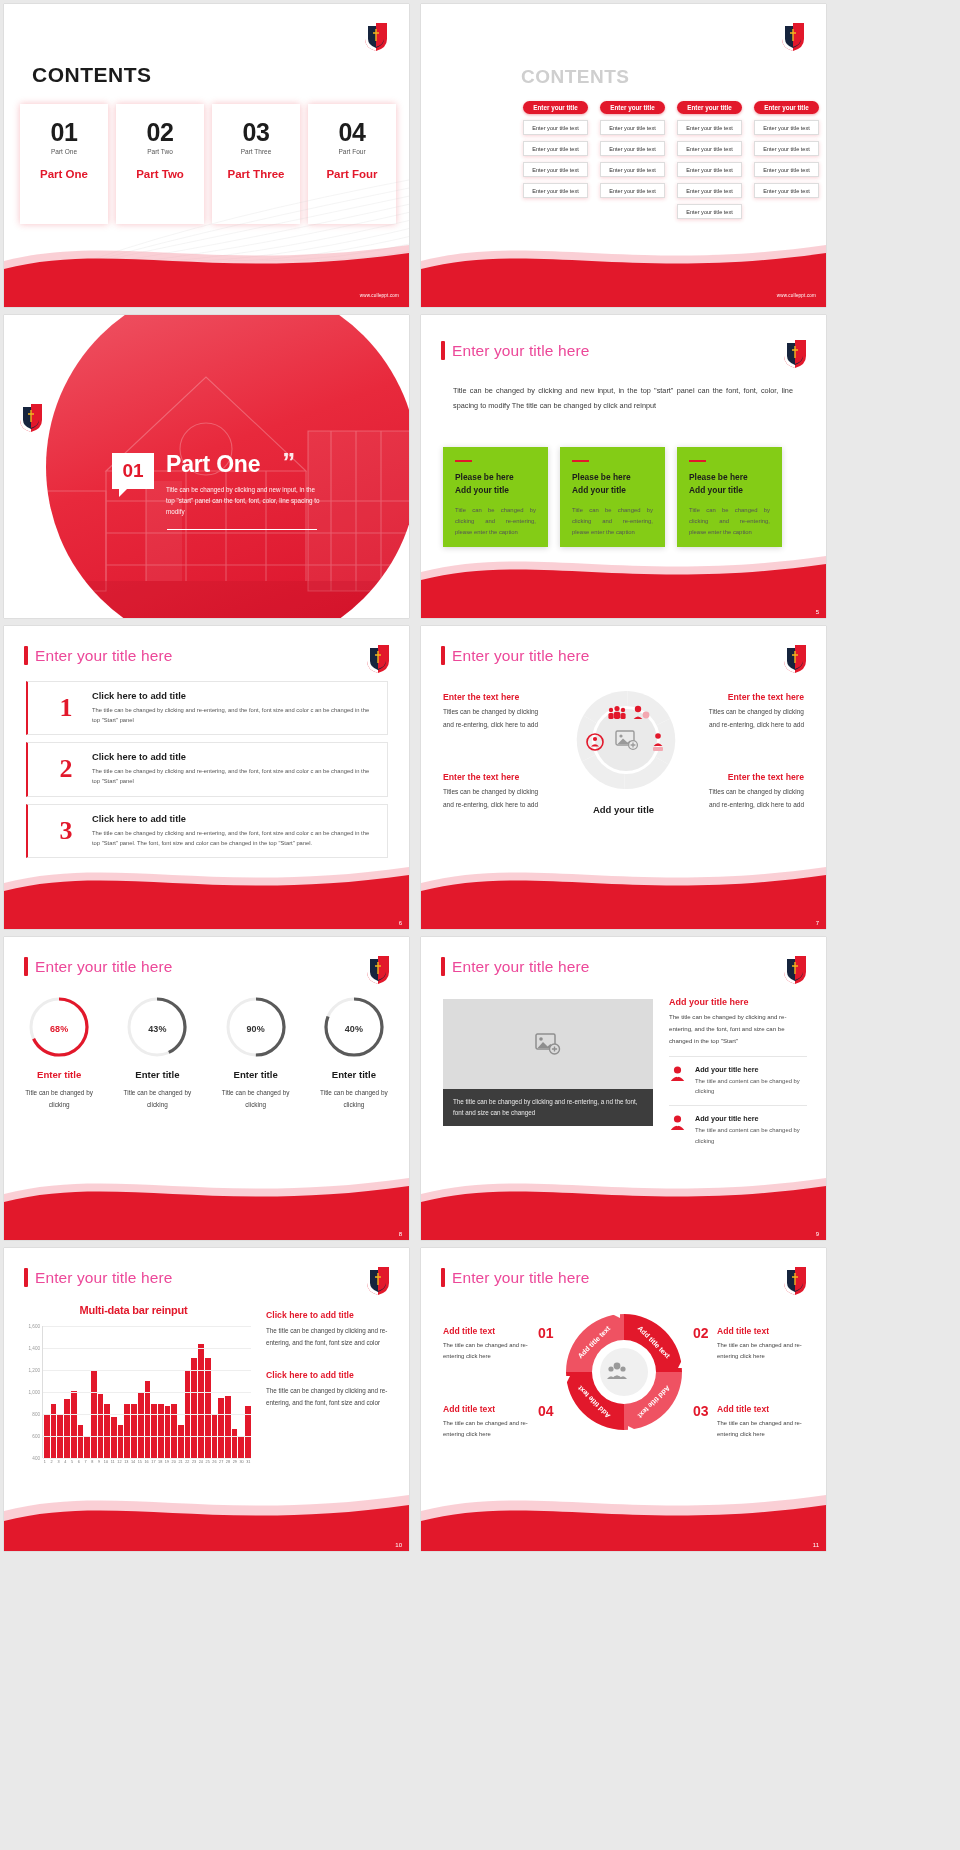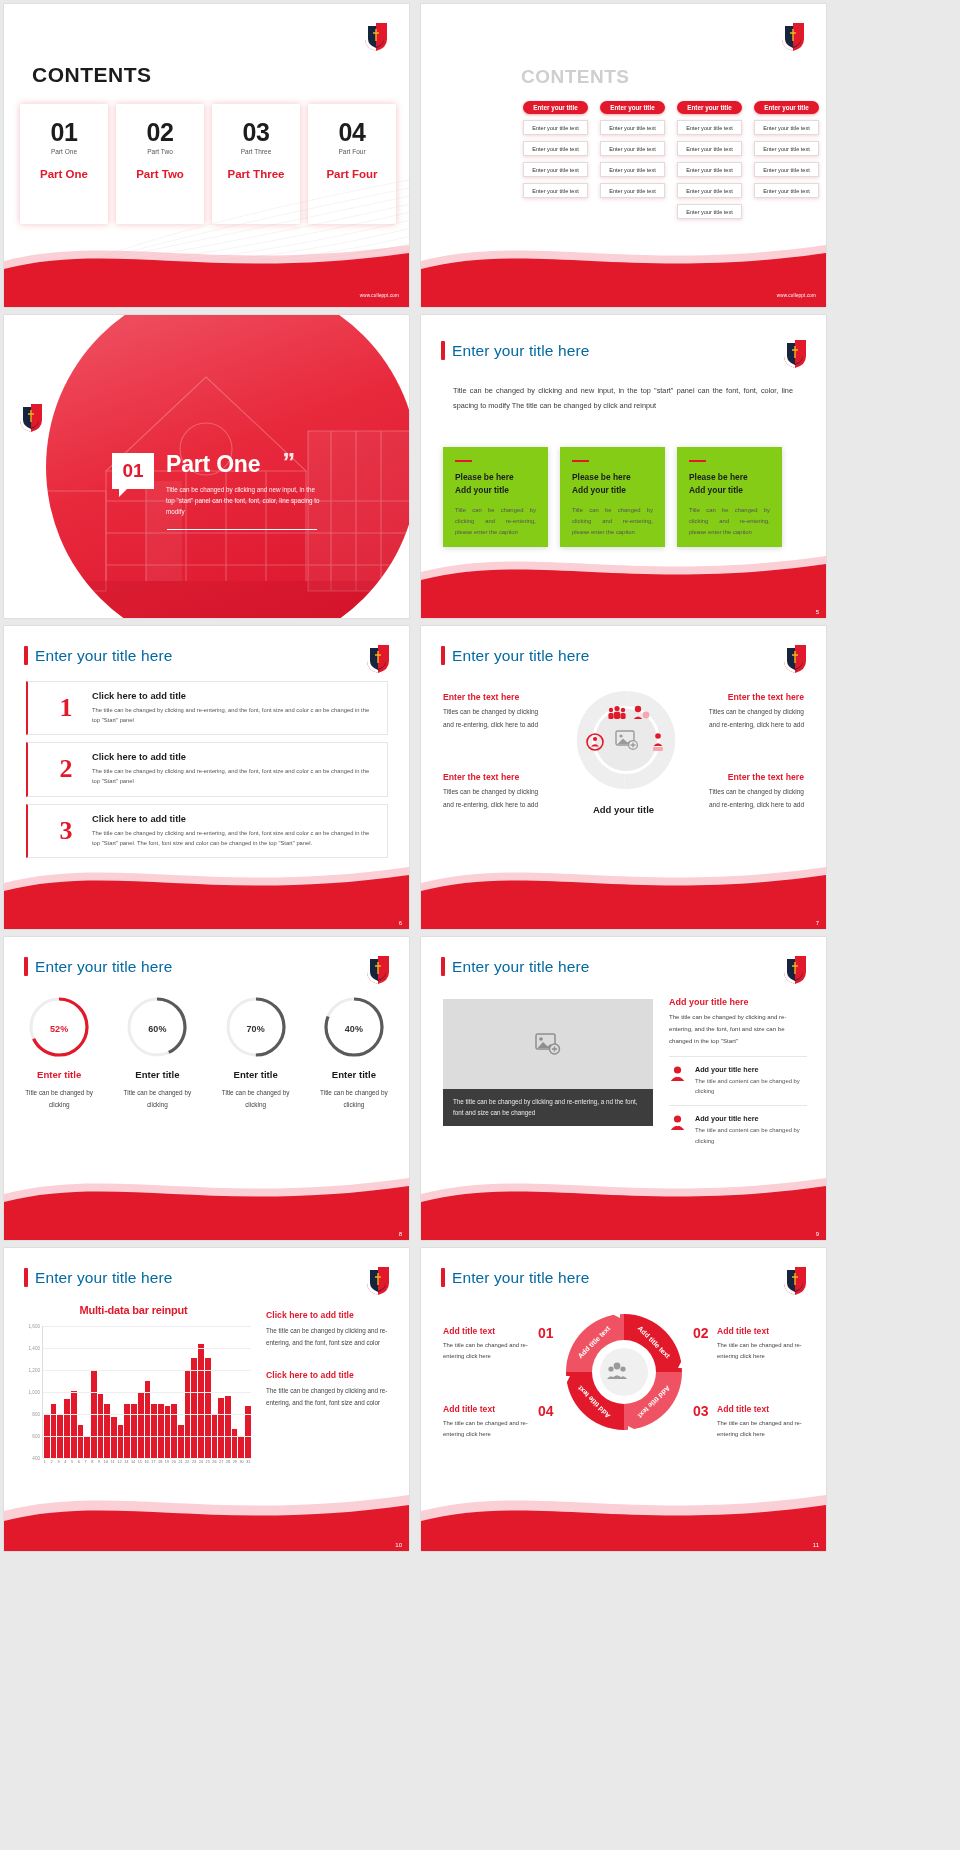--- a/index.html
+++ b/index.html
@@ -30,21 +30,21 @@
   
   .wave { position: absolute; left: 0; bottom: 0; width: 100%; height: 80px; pointer-events: none; }
   .wave svg { display: block; width: 100%; height: 100%; }
 
   
   .logo { width: 26px; height: 30px; display: block; }
 
   
   .stitle { position: absolute; display: flex; align-items: center; gap: 7px; }
   .stitle .bar { width: 4px; height: 19px; background: #e2182b; border-radius: 1px; }
-  .stitle .txt { font-size: 15.5px; color: #0369a1; font-weight: 400; letter-spacing: .1px; }
+  .stitle .txt { font-size: 15.5px; color: #ec4899; font-weight: 400; letter-spacing: .1px; }
 
   .pagenum { position: absolute; right: 7px; bottom: 3px; font-size: 6px; color: #fff; }
   .site { position: absolute; right: 10px; font-size: 4.5px; color: #fff; letter-spacing: .2px; }
 
   
   .s1-title { position: absolute; left: 28px; top: 59px; font-size: 21px; font-weight: bold; color: #1b1b1b; letter-spacing: .5px; }
   .s1-cards { position: absolute; left: 16px; top: 100px; display: flex; gap: 8px; }
   .s1-card {
     width: 88px; height: 120px; background: #fff;
     box-shadow: 0 0 7px rgba(226,24,43,.28);
@@ -505,47 +505,47 @@
       </svg>
     </div>
     <div class="s7-wrap">
       <div class="s7-item">
         <div style="position:relative;width:64px;height:64px">
           <svg width="64" height="64" viewBox="0 0 64 64">
             <circle cx="32" cy="32" r="28" fill="none" stroke="#ededed" stroke-width="3"></circle>
             <circle class="ring" cx="32" cy="32" r="28" fill="none" stroke="#e2182b" stroke-width="3.2" stroke-linecap="butt" transform="rotate(-90 32 32)" stroke-dasharray="119.63184824869931 175.92918860102841"></circle>
           </svg>
           <div class="s7-val" style="color:#e2182b">
-            <span class="v">52</span><span>%</span>
+            <span class="v">68</span><span>%</span>
           </div>
         </div>
         <div class="s7-lbl" style="color:#e2182b">Enter title</div>
         <div class="s7-cap">Title can be changed by clicking</div>
       </div>
       <div class="s7-item">
         <div style="position:relative;width:64px;height:64px">
           <svg width="64" height="64" viewBox="0 0 64 64">
             <circle cx="32" cy="32" r="28" fill="none" stroke="#ededed" stroke-width="3"></circle>
             <circle class="ring" cx="32" cy="32" r="28" fill="none" stroke="#5a5a5a" stroke-width="3.2" stroke-linecap="butt" transform="rotate(-90 32 32)" stroke-dasharray="75.64955109844222 175.92918860102841"></circle>
           </svg>
           <div class="s7-val" style="color:#333">
-            <span class="v">60</span><span>%</span>
+            <span class="v">43</span><span>%</span>
           </div>
         </div>
         <div class="s7-lbl" style="color:#1c1c1c">Enter title</div>
         <div class="s7-cap">Title can be changed by clicking</div>
       </div>
       <div class="s7-item">
         <div style="position:relative;width:64px;height:64px">
           <svg width="64" height="64" viewBox="0 0 64 64">
             <circle cx="32" cy="32" r="28" fill="none" stroke="#ededed" stroke-width="3"></circle>
             <circle class="ring" cx="32" cy="32" r="28" fill="none" stroke="#5a5a5a" stroke-width="3.2" stroke-linecap="butt" transform="rotate(-90 32 32)" stroke-dasharray="87.9645943005142 175.92918860102841"></circle>
           </svg>
           <div class="s7-val" style="color:#333">
-            <span class="v">70</span><span>%</span>
+            <span class="v">90</span><span>%</span>
           </div>
         </div>
         <div class="s7-lbl" style="color:#1c1c1c">Enter title</div>
         <div class="s7-cap">Title can be changed by clicking</div>
       </div>
       <div class="s7-item">
         <div style="position:relative;width:64px;height:64px">
           <svg width="64" height="64" viewBox="0 0 64 64">
             <circle cx="32" cy="32" r="28" fill="none" stroke="#ededed" stroke-width="3"></circle>
             <circle class="ring" cx="32" cy="32" r="28" fill="none" stroke="#5a5a5a" stroke-width="3.2" stroke-linecap="butt" transform="rotate(-90 32 32)" stroke-dasharray="142.50264276683302 175.92918860102841"></circle>

